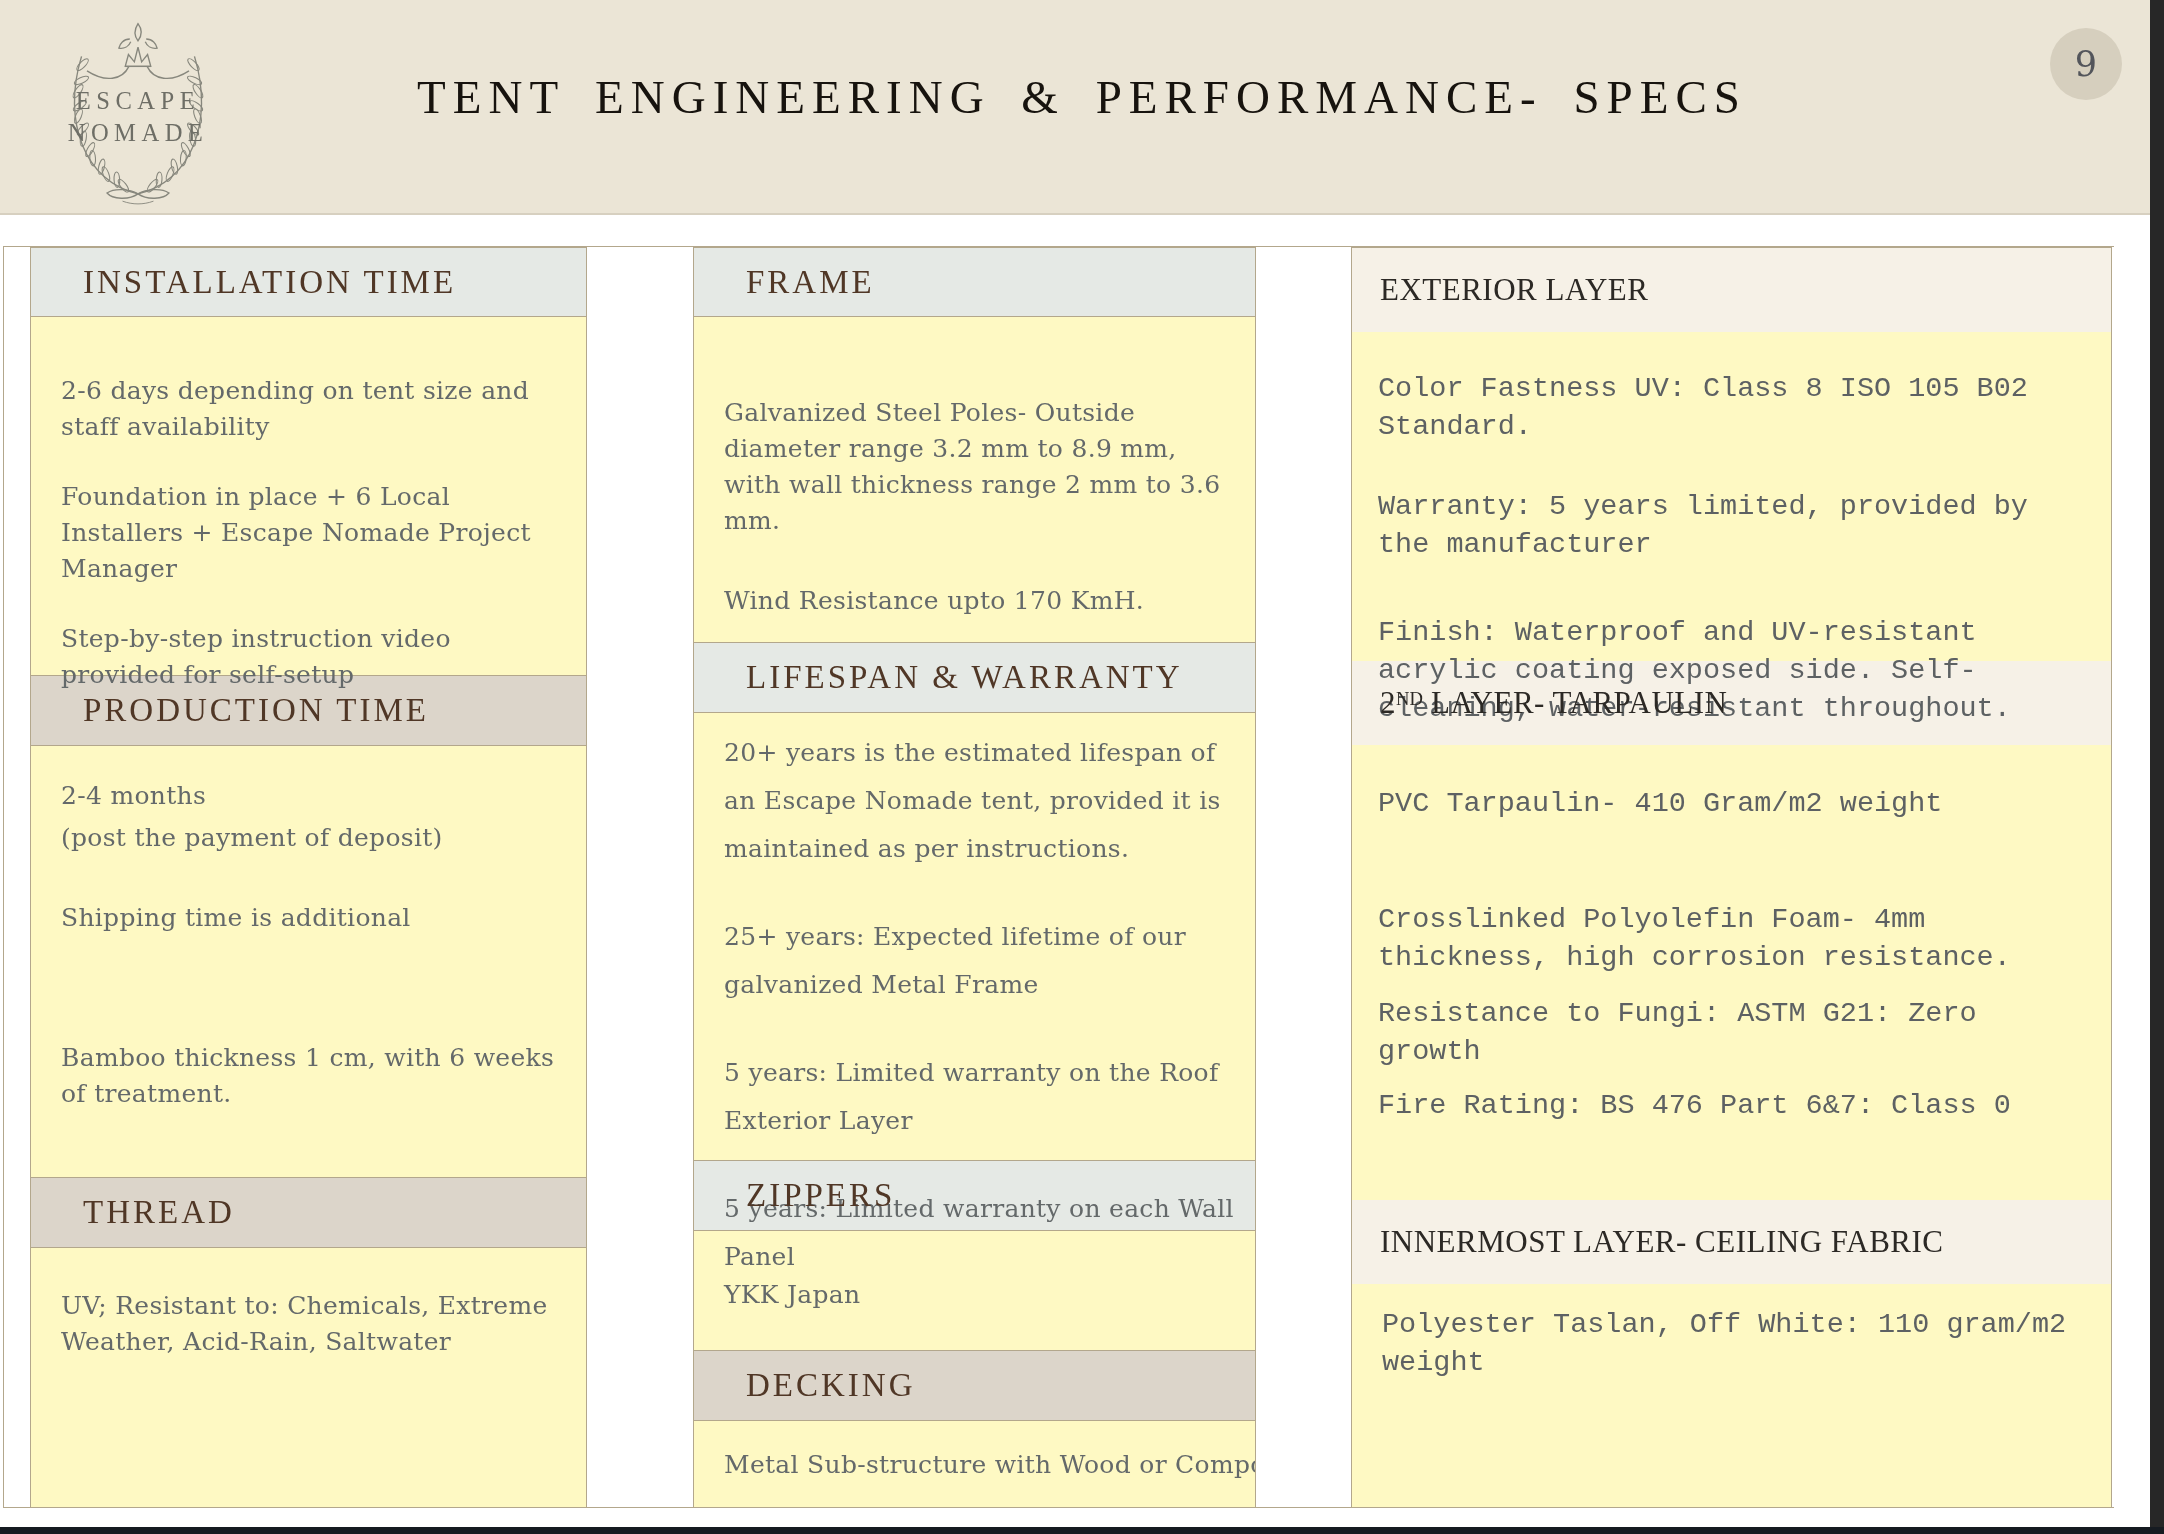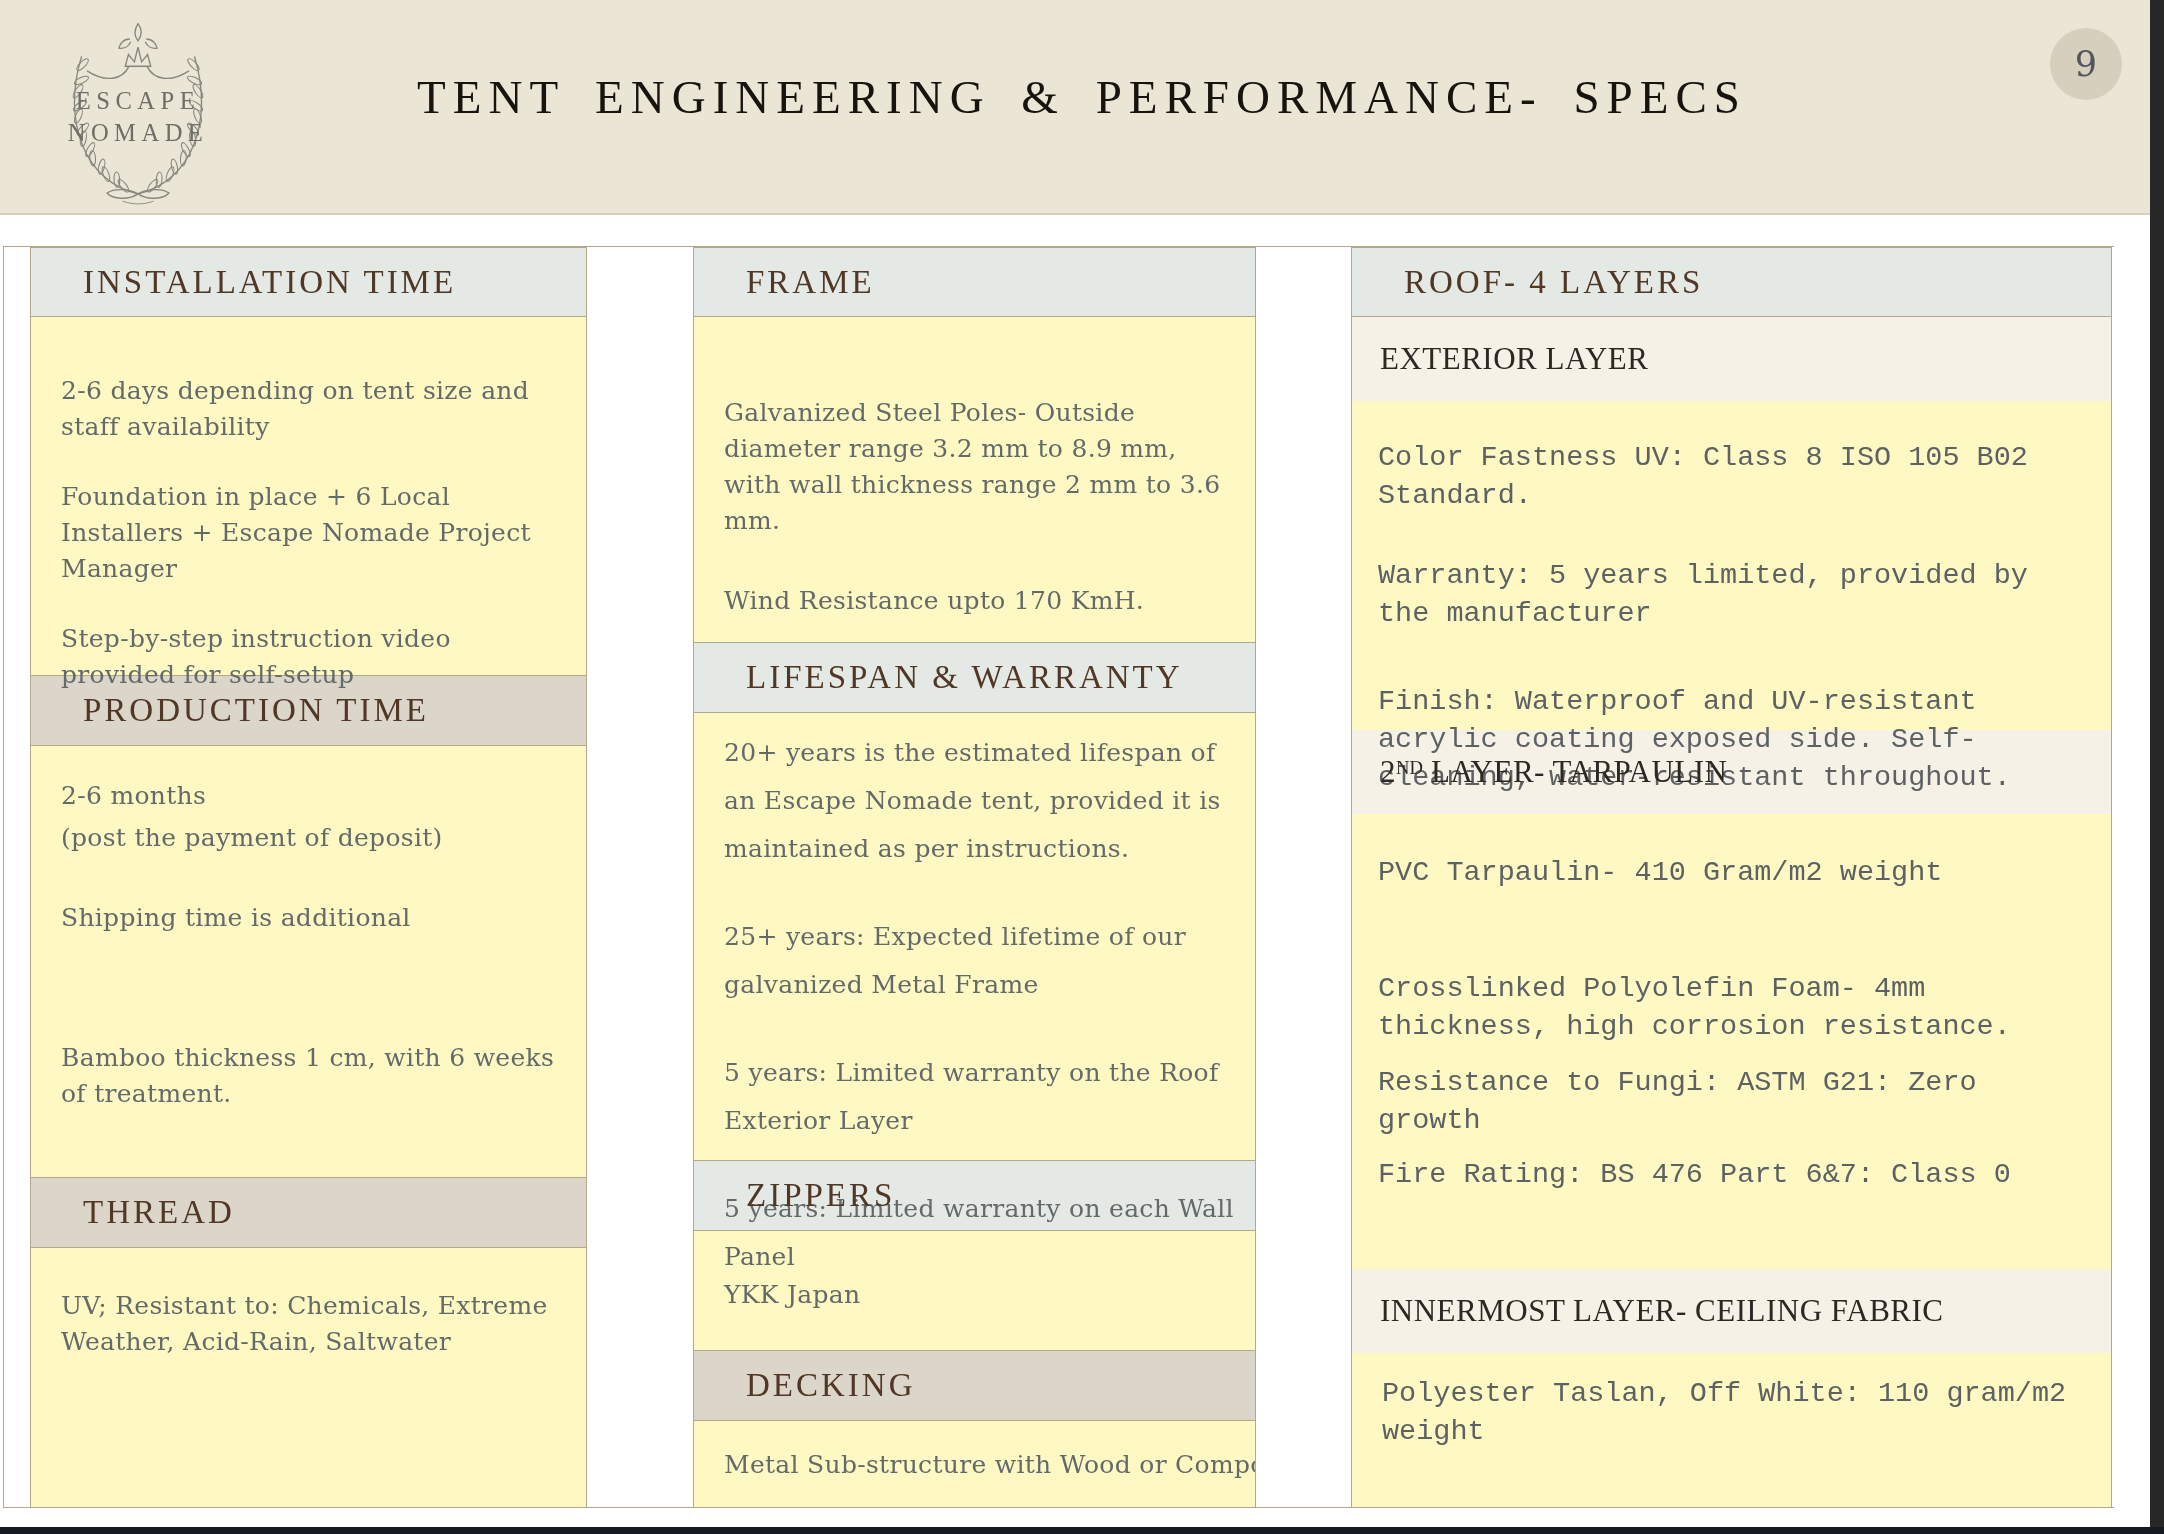--- a/index.html
+++ b/index.html
@@ -143,21 +143,21 @@
     </div>
     <div class="bod t12" id="c1b1">
       <p>2-6 days depending on tent size and staff availability</p>
       <p>Foundation in place + 6 Local Installers + Escape Nomade Project Manager</p>
       <p>Step-by-step instruction video provided for self-setup</p>
     </div>
     <div class="hdr beige mid h71">
       <span class="hlabel">PRODUCTION TIME</span>
     </div>
     <div class="bod t12" id="c1b2">
-      <p>2-6 months</p>
+      <p>2-4 months</p>
       <p>(post the payment of deposit)</p>
       <p class="gap">Shipping time is additional</p>
     </div>
     <div class="bod t12" id="c1b3">
       <p>Bamboo thickness 1 cm, with 6 weeks of treatment.</p>
     </div>
     <div class="hdr beige mid h71">
       <span class="hlabel">THREAD</span>
     </div>
     <div class="bod t12" id="c1b4">
@@ -190,23 +190,20 @@
     </div>
     <div class="hdr beige mid h71">
       <span class="hlabel">DECKING</span>
     </div>
     <div class="bod t12" id="c2b4">
       <p>Metal Sub-structure with Wood or Composite</p>
     </div>
   </div>
 
   <div class="col" id="col3">
-    <div class="hdr green h69">
-      <span class="hlabel">ROOF- 4 LAYERS</span>
-    </div>
     <div class="sub h84">
       <span class="slabel">EXTERIOR LAYER</span>
     </div>
     <div class="bod t3" id="c3b1">
       <p class="m1">Color Fastness UV: Class 8 ISO 105 B02 Standard.</p>
       <p class="m2">Warranty: 5 years limited, provided by the manufacturer</p>
       <p>Finish: Waterproof and UV-resistant acrylic coating exposed side. Self-cleaning, water-resistant throughout.</p>
     </div>
     <div class="sub h84">
       <span class="slabel"><span>2</span><span class="sup">ND</span><span> LAYER- TARPAULIN</span></span>

